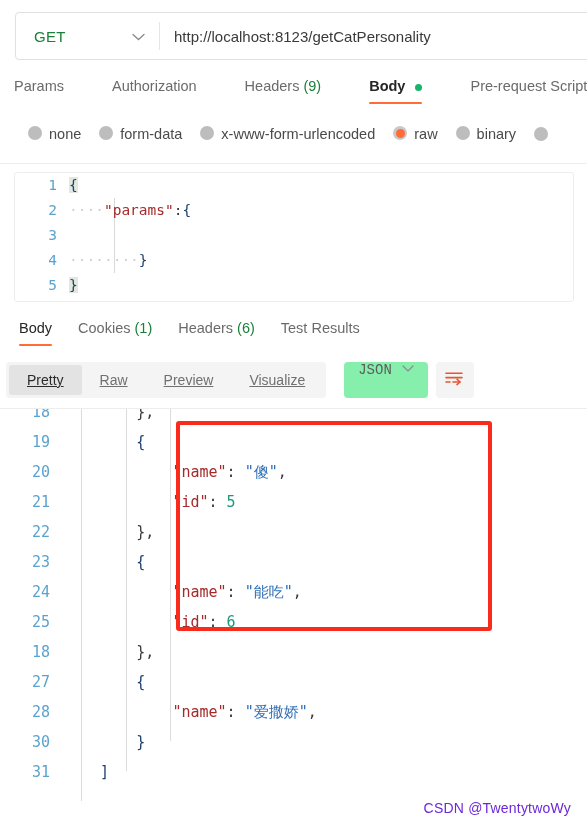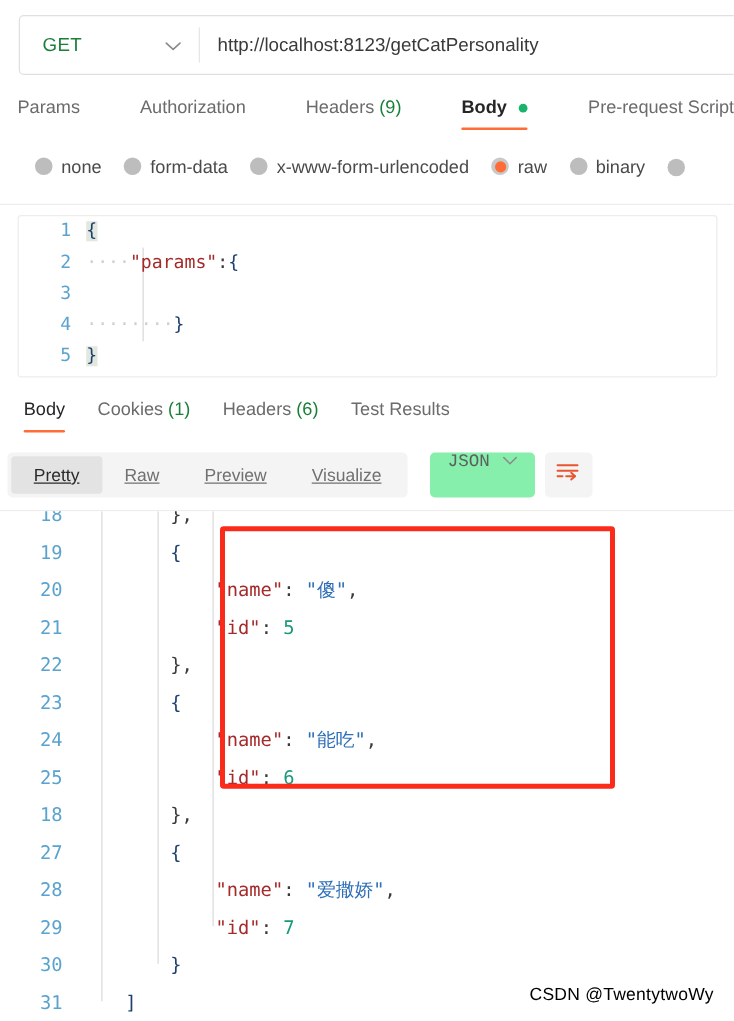--- a/index.html
+++ b/index.html
@@ -201,22 +201,22 @@
     position: absolute;
     left: 176px; top: 421px;
     width: 316px; height: 210px;
     border: 4px solid #fb2b1c;
     border-radius: 3px;
     pointer-events: none;
     z-index: 5;
   }
 
   .watermark {
-    position: absolute; right: 16px; bottom: 14px;
-    font-size: 14px; color: #000000;
+    position: absolute; right: 16px; bottom: 1px;
+    font-size: 14px; color: #6d28d9;
     letter-spacing: .2px;
   }
 </style>
 </head>
 <body>
 
 <div class="app">
 
   <div class="url-bar">
     <div class="method-box">
@@ -400,24 +400,20 @@
         </div>
         <div class="code-row">
           <span class="ln">27</span>
           <span class="code-text"><span class="brace">        {</span></span>
         </div>
         <div class="code-row">
           <span class="ln">28</span>
           <span class="code-text"><span class="punct">            </span><span class="k-str">"name"</span><span class="punct">: </span><span class="v-str">"爱撒娇"</span><span class="punct">,</span></span>
         </div>
         <div class="code-row">
-          <span class="ln">29</span>
-          <span class="code-text"><span class="punct">            </span><span class="k-str">"id"</span><span class="punct">: </span><span class="v-num">7</span></span>
-        </div>
-        <div class="code-row">
           <span class="ln">30</span>
           <span class="code-text"><span class="brace">        }</span></span>
         </div>
         <div class="code-row">
           <span class="ln">31</span>
           <span class="code-text"><span class="brace">    ]</span></span>
         </div>
       </div>
   </div>
 

